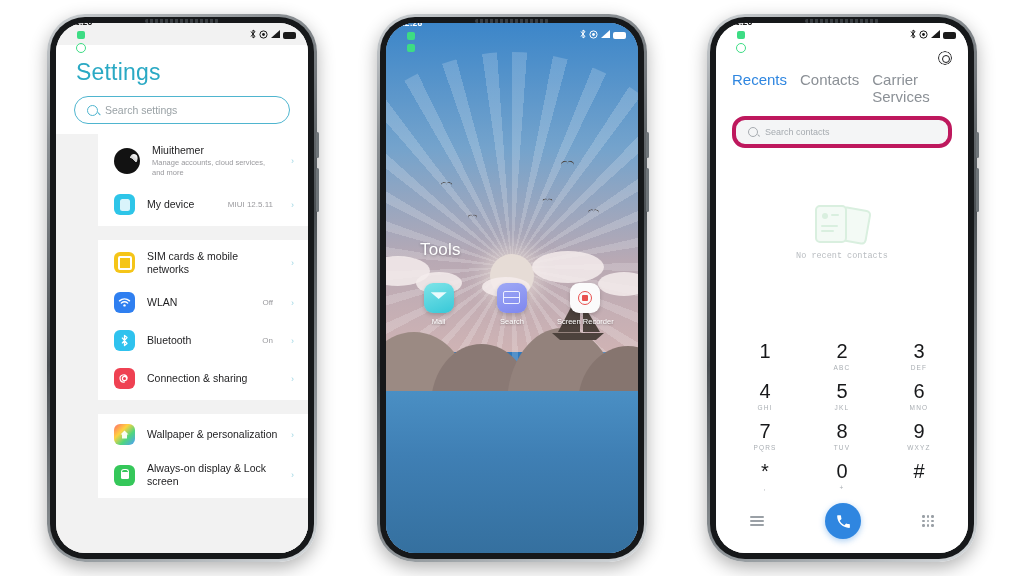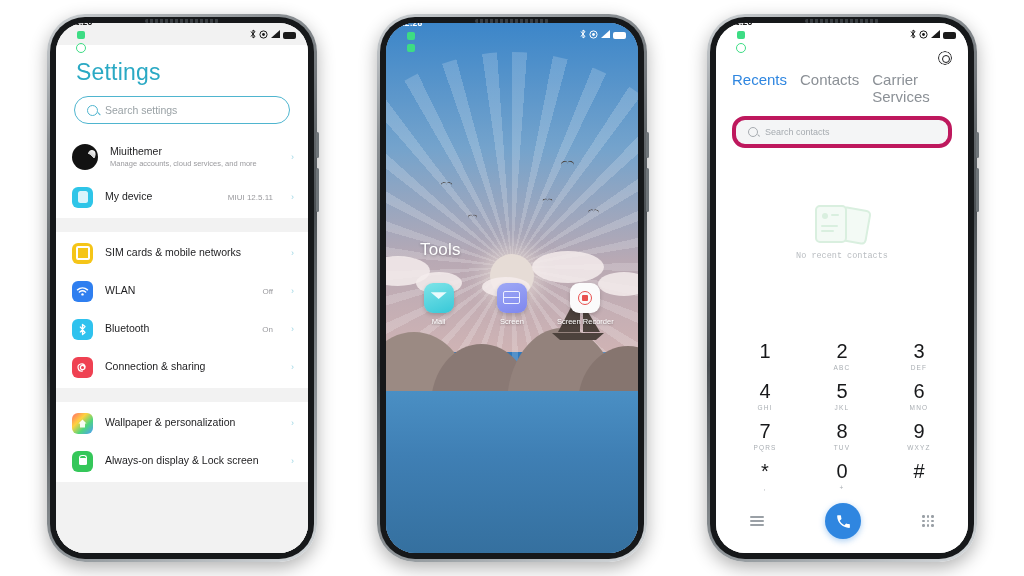--- a/index.html
+++ b/index.html
@@ -68,21 +68,21 @@
   }
   .st-search{
     margin:0 18px;height:26px;border:1px solid #4fb5cf;border-radius:14px;
     display:flex;align-items:center;gap:7px;padding:0 12px;background:#fff;
   }
   .st-search .ph{color:#9aa2a6;font-size:10.5px;}
   .mag{width:9px;height:9px;border:1.4px solid #4fb5cf;border-radius:50%;position:relative;flex:0 0 auto;}
   .mag::after{content:"";position:absolute;width:3.5px;height:1.4px;background:#4fb5cf;
     right:-3px;bottom:0px;transform:rotate(45deg);border-radius:1px;}
 
-  .st-scroll{flex:1;overflow:hidden;background:#f2f2f2;}
+  .st-scroll{flex:1;overflow:hidden;background:#f2f2f2;margin-left:42px;}
   .card{background:#fff;margin:0;padding:2px 0;}
   .gap{height:14px;}
   .row{display:flex;align-items:center;padding:8px 14px 8px 16px;gap:12px;min-height:22px;}
   .row .ico{width:21px;height:21px;border-radius:6px;flex:0 0 auto;position:relative;
     display:flex;align-items:center;justify-content:center;}
   .row .txt{flex:1;min-width:0;}
   .row .t1{font-size:10.5px;color:#1d1d1f;line-height:1.25;}
   .row .t2{font-size:7.5px;color:#9a9a9e;line-height:1.3;margin-top:1px;}
   .row .val{font-size:8px;color:#9a9a9e;margin-right:6px;white-space:nowrap;}
   .chev{color:#9fd6e4;font-size:9px;flex:0 0 auto;}
@@ -415,21 +415,21 @@
         <div class="folder-title">Tools</div>
 
         <div class="apps">
           <div class="app-row">
             <div class="app">
               <div class="appicon ai-mail"></div>
               <div class="applabel">Mail</div>
             </div>
             <div class="app">
               <div class="appicon ai-scan"></div>
-              <div class="applabel">Screen</div>
+              <div class="applabel">Search</div>
             </div>
             <div class="app">
               <div class="appicon ai-rec"></div>
               <div class="applabel">Screen Recorder</div>
             </div>
           </div>
         </div>
 
       </div>
     </div>

